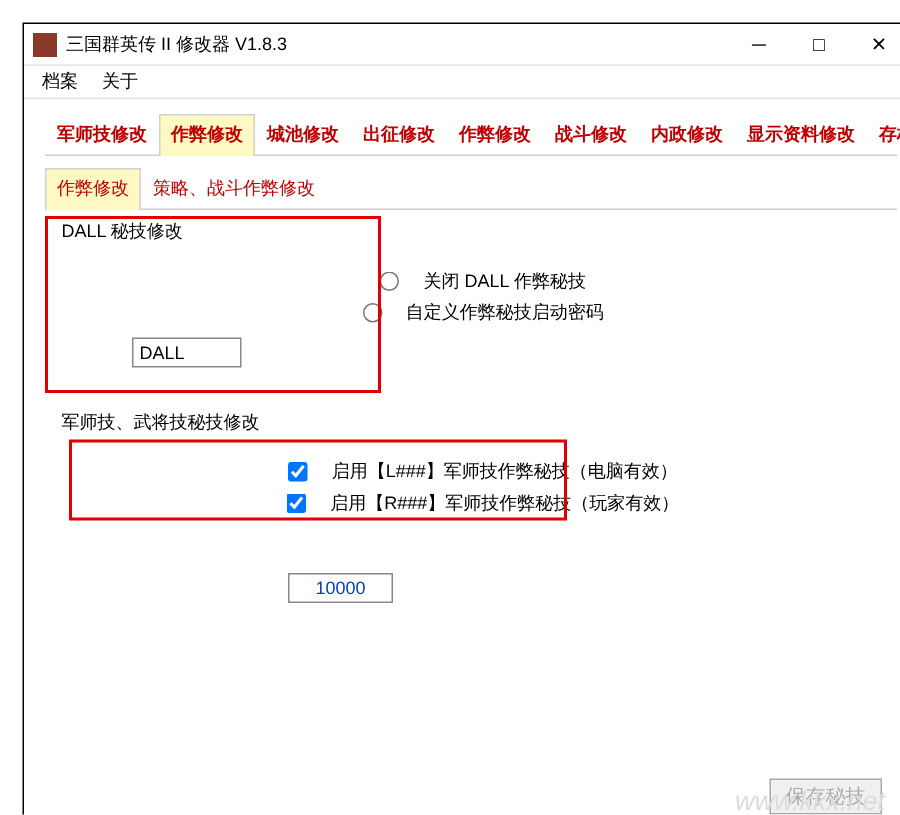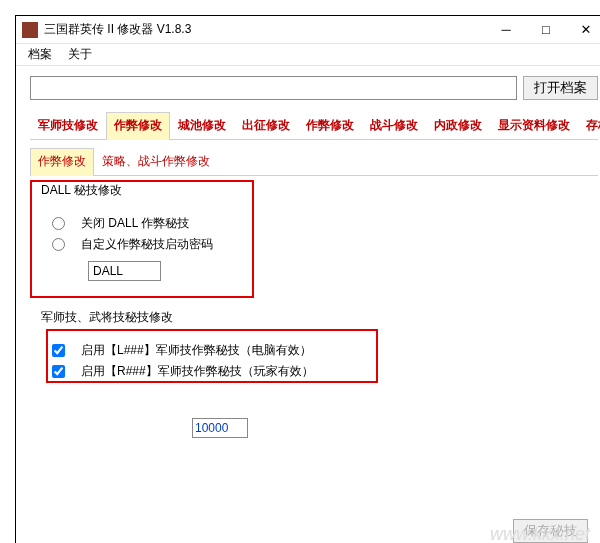--- a/index.html
+++ b/index.html
@@ -121,36 +121,38 @@
   .redbox {
     position: absolute;
     border: 2px solid #e00000;
     pointer-events: none;
   }
   .radio-row, .check-row {
     display: flex;
     align-items: center;
     margin: 4px 0;
     gap: 12px;
+    justify-content: center;
   }
   .radio-row input, .check-row input { margin: 0 4px 0 0; }
   .smallinput {
     border: 1px solid #888;
     height: 20px;
     width: 73px;
     margin-left: 36px;
     margin-top: 4px;
     text-align: left;
     padding: 0 4px;
     font-size: 12px;
   }
   .moneyinput {
     border: 1px solid #888;
     height: 20px;
-    width: 56px;
+    width: 70px;
+    text-align: center;
     color: #0040c0;
     margin-left: 160px;
     font-size: 12px;
   }
   .footer {
     display: flex;
     justify-content: flex-end;
     padding: 4px 10px 6px 0;
   }
   .btn.disabled {
@@ -181,24 +183,20 @@
     <div class="winbtn">✕</div>
   </div>
 
   <div class="menubar">
     <div class="menuitem">档案</div>
     <div class="menuitem">关于</div>
   </div>
 
   <div class="client">
 
-    <div class="filerow">
-      <input class="fileinput" type="text" value="" style="">
-      <button class="btn">打开档案</button>
-    </div>
 
     <div class="tabs" id="main-tabs">
         <div class="tab">军师技修改</div>
         <div class="tab active">作弊修改</div>
         <div class="tab">城池修改</div>
         <div class="tab">出征修改</div>
         <div class="tab">作弊修改</div>
         <div class="tab">战斗修改</div>
         <div class="tab">内政修改</div>
         <div class="tab">显示资料修改</div>

